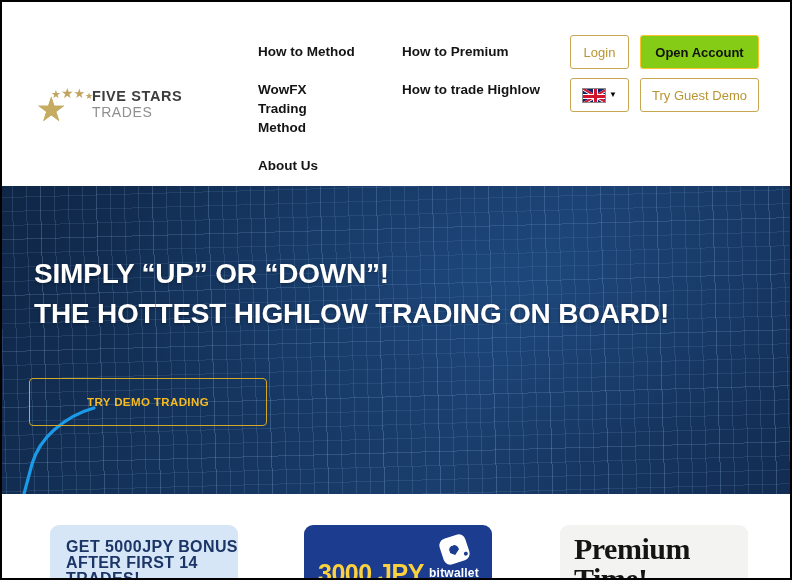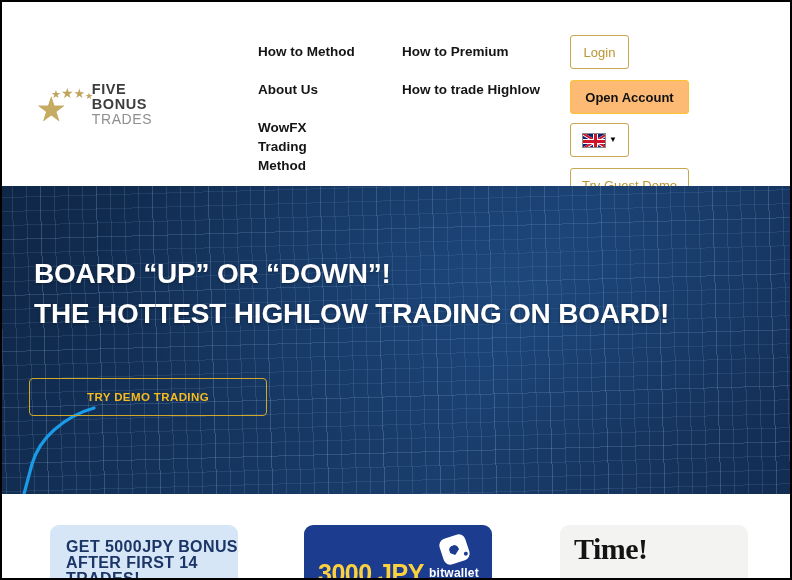--- a/index.html
+++ b/index.html
@@ -62,36 +62,36 @@
     display:block;
     font-size:13.5px; font-weight:bold; color:#141414;
     line-height:19px;
     margin-bottom:19px;
     cursor:pointer;
     white-space:normal;
   }
   .nav-item.wrapped { width:75px; }
 
   .btn-col { position:absolute; left:568px; top:33px; }
-  .btn-row { display:flex; gap:11px; margin-bottom:9px; align-items:stretch;flex-direction:column; }
+  .btn-row { display:flex; gap:11px; margin-bottom:9px; align-items:stretch; }
   .btn {
     font-family:"Liberation Sans", sans-serif;
     font-size:13px; font-weight:bold;
     display:flex; align-items:center; justify-content:center;
     cursor:pointer;
     border-radius:3px;
   }
   .btn-login {
     width:59px; height:34px;
     border:1px solid #c7a850; background:#ffffff; color:#b99433;
     font-weight:normal;
   }
   .btn-open {
     width:119px; height:34px;
-    border:1px solid #fcc331; background:#fdba74; color:#111111;
+    border:1px solid #fcc331; background:#84cc16; color:#111111;
   }
   .btn-lang {
     width:59px; height:34px;
     border:1px solid #c7a850; background:#ffffff;
     display:flex; align-items:center; justify-content:center; gap:3px;
   }
   .flag {
     width:24px; height:15px; position:relative; overflow:hidden;
     border:0.5px solid #8a8a8a; background:#0a2472;
     display:inline-block;
@@ -156,21 +156,21 @@
     position:absolute; top:68px; left:0;
     color:#ffffff; font-weight:bold;
     font-size:28px; line-height:40px;
     letter-spacing:-0.2px;
     white-space:nowrap;
     text-shadow:0 1px 3px rgba(0,0,0,0.35);
   }
   .headline2 { top:108px; }
   .cta {
     position:absolute; left:-5px; top:192px;
-    width:238px; height:38px;
+    width:238px; height:48px;
     border:1px solid #d4a827;
     border-radius:4px;
     display:flex; align-items:center; justify-content:center;
     color:#f7bb1e; font-size:11.5px; font-weight:bold;
     letter-spacing:0.4px;
     cursor:pointer;
     background:transparent;
   }
 
   
@@ -256,29 +256,29 @@
   <div class="header">
 
     <div class="logo-wrap">
       <div class="logo-star-group">
         <div class="mini-stars">
           <span class="ms1">★</span><span class="ms2">★</span><span class="ms3">★</span><span class="ms4">★</span>
         </div>
         <div class="star-big">★</div>
       </div>
       <div class="logo-text">
-        <div class="logo-line1">FIVE BONUS</div>
+        <div class="logo-line1">FIVE STARS</div>
         <div class="logo-line2">TRADES</div>
       </div>
     </div>
 
     <div class="nav-col nav-col-1">
       <a class="nav-item">How to Method</a>
+      <a class="nav-item wrapped">WowFX Trading Method</a>
       <a class="nav-item">About Us</a>
-      <a class="nav-item wrapped">WowFX Trading Method</a>
     </div>
 
     <div class="nav-col nav-col-2">
       <a class="nav-item">How to Premium</a>
       <a class="nav-item">How to trade Highlow</a>
     </div>
 
     <div class="btn-col">
       <div class="btn-row">
         <div class="btn btn-login">Login</div>
@@ -306,21 +306,21 @@
   <div class="hero">
     <div class="hero-grid"></div>
     <div class="hero-grid2"></div>
     <div class="hero-vig"></div>
 
     <svg class="hero-curve" viewBox="0 0 788 308" preserveAspectRatio="none">
       <path d="M 22 308 L 30 278 Q 36 258 52 244 Q 70 228 92 222" stroke="#1b9ae8" stroke-width="3.2" fill="none" stroke-linecap="round"></path>
     </svg>
 
     <div class="hero-inner">
-      <div class="headline">BOARD “UP” OR “DOWN”!</div>
+      <div class="headline">SIMPLY “UP” OR “DOWN”!</div>
       <div class="headline headline2">THE HOTTEST HIGHLOW TRADING ON BOARD!</div>
       <div class="cta">TRY DEMO TRADING</div>
     </div>
   </div>
 
   <div class="cards">
 
     <div class="card card-1">
       <div class="c1-text">
         <div>GET 5000JPY BONUS</div>
@@ -334,20 +334,21 @@
       <div class="bw-wrap">
         <div class="bw-mark">
           <span class="bw-dot"></span>
         </div>
         <div class="bw-text">bitwallet</div>
       </div>
     </div>
 
     <div class="card card-3">
       <div class="c3-title">
+        <div>Premium</div>
         <div>Time!</div>
       </div>
       <div class="c3-gauge">
         
         
         <svg width="46" height="26" viewBox="0 0 46 26">
           <path d="M 6 24 A 17 17 0 0 1 40 24 Z" fill="#e8862a"></path>
           <path d="M 23 7 L 40 24 A 17 17 0 0 0 23 7 Z" fill="#f2f2f0"></path>
           <g stroke="#3a3a3a" stroke-width="1">
             <line x1="26" y1="9" x2="27" y2="11"></line>

